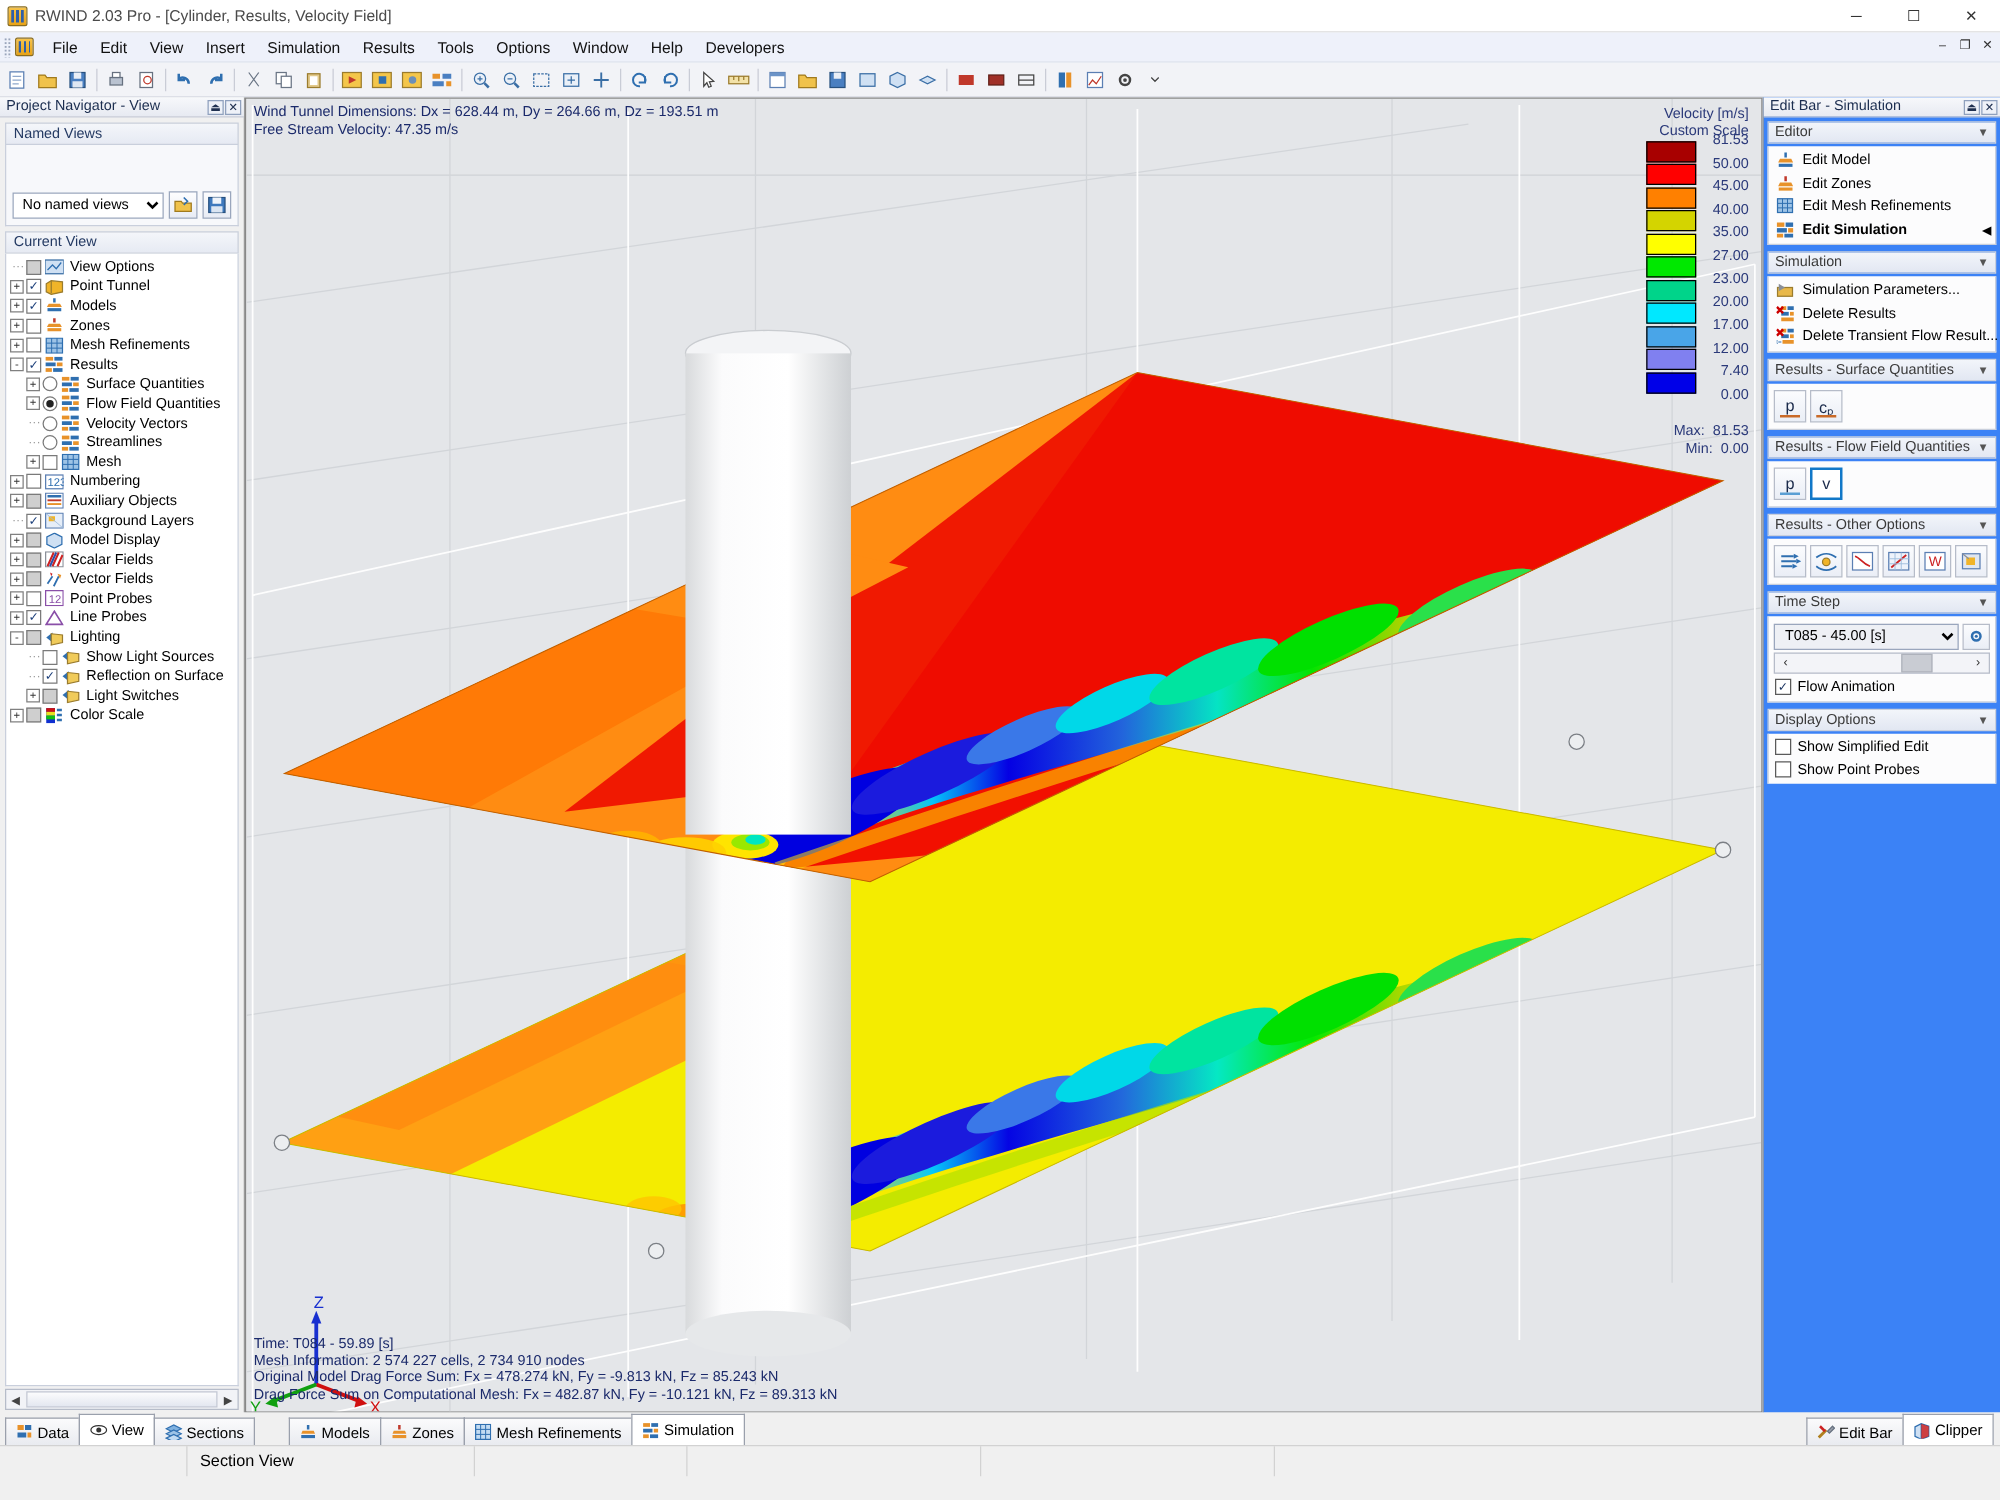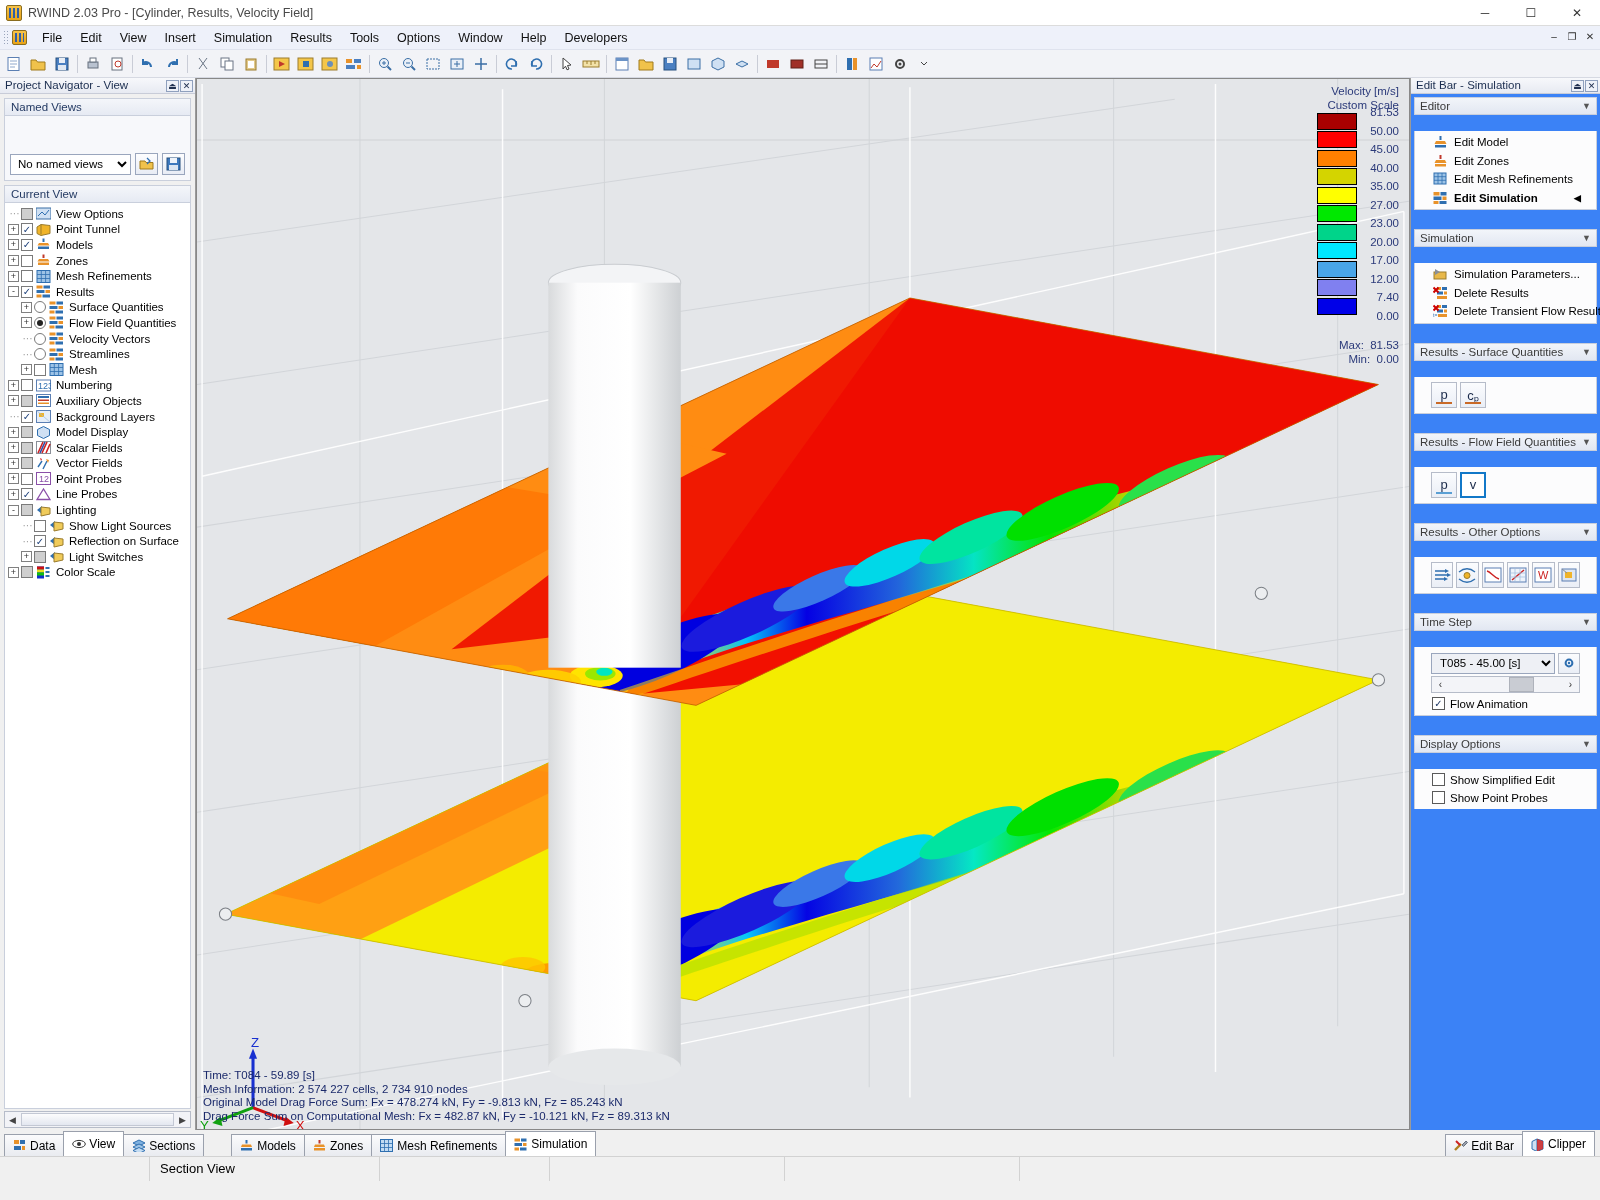--- a/index.html
+++ b/index.html
@@ -107,21 +107,21 @@
   .lrow .lval{ transform: translateY(-9px); }
   #legend .minmax{ margin-top:4px; line-height:14px;}
   
   #rightdock{ width:190px; background:#3b82f6; border-left:1px solid #9a9a9a;
               display:flex; flex-direction:column;}
   .rgrp{ background:linear-gradient(#f2f5fa,#e2e7f2); border:1px solid #c9cfdc;
          margin:3px 3px 0 3px; padding:2px 5px; font-size:11.5px; color:#3a3a3a;
          display:flex; align-items:center;}
   .rgrp .t{flex:1;}
   .rgrp .caret{ font-size:9px; color:#555;}
-  .rbody{ margin:16px 3px; border:1px solid #c9cfdc; border-top:none; background:#fcfcfd; padding:2px 12px; }
+  .rbody{ margin:2px 3px; border:1px solid #c9cfdc; border-top:none; background:#fcfcfd; padding:2px 0; }
   .ritem{ display:flex; align-items:center; height:18.5px; padding-left:6px; font-size:11.5px; white-space:nowrap;}
   .ritem .ic{ width:15px;height:14px;margin-right:6px;flex:none;}
   .ritem.sel{ font-weight:bold; }
   .ritem .arrow{ margin-left:auto; margin-right:3px; font-size:9px;}
   .rbtnrow{ display:flex; padding:3px 4px; gap:3px; flex-wrap:wrap;}
   .rbtn{ width:26px;height:26px;border:1px solid #b6bcc9;background:linear-gradient(#fbfcfe,#eaeef6);
          display:flex;align-items:center;justify-content:center;font-size:13px;color:#1a2a4a;position:relative;}
   .rbtn.active{ border:2px solid #1278c8; background:#fff;}
   .rbtn .ul{ position:absolute;left:4px;right:4px;bottom:3px;height:2px;background:#c96a28;}
   .rbtn.blue .ul{ background:#5a9fd4;}
@@ -848,20 +848,24 @@
         <line x1="0" y1="0" x2="34" y2="13" stroke="#d01010" stroke-width="3"></line>
         <polygon points="40,15 30,18 32,9" fill="#d01010"></polygon>
         <line x1="0" y1="0" x2="-34" y2="13" stroke="#10a010" stroke-width="3"></line>
         <polygon points="-40,15 -30,18 -32,9" fill="#10a010"></polygon>
         <text x="-2" y="-60" font-family="Liberation Sans, sans-serif" font-size="13" fill="#1830d0">Z</text>
         <text x="42" y="22" font-family="Liberation Sans, sans-serif" font-size="13" fill="#d01010">X</text>
         <text x="-52" y="22" font-family="Liberation Sans, sans-serif" font-size="13" fill="#10a010">Y</text>
       </g>
     </svg>
 
+    <div class="vptext" style="left:6px; top:5px;">
+      <div>Wind Tunnel Dimensions: Dx = 628.44 m, Dy = 264.66 m, Dz = 193.51 m</div>
+      <div>Free Stream Velocity: 47.35 m/s</div>
+    </div>
 
     <div class="vptext" style="left:6px; bottom:6px;">
       <div>Time: T084 - 59.89 [s]</div>
       <div>Mesh Information: 2 574 227 cells, 2 734 910 nodes</div>
       <div>Original Model Drag Force Sum: Fx = 478.274 kN, Fy = -9.813 kN, Fz = 85.243 kN</div>
       <div>Drag Force Sum on Computational Mesh: Fx = 482.87 kN, Fy = -10.121 kN, Fz = 89.313 kN</div>
     </div>
 
     <div id="legend">
       <div class="ttl">Velocity [m/s]</div>

